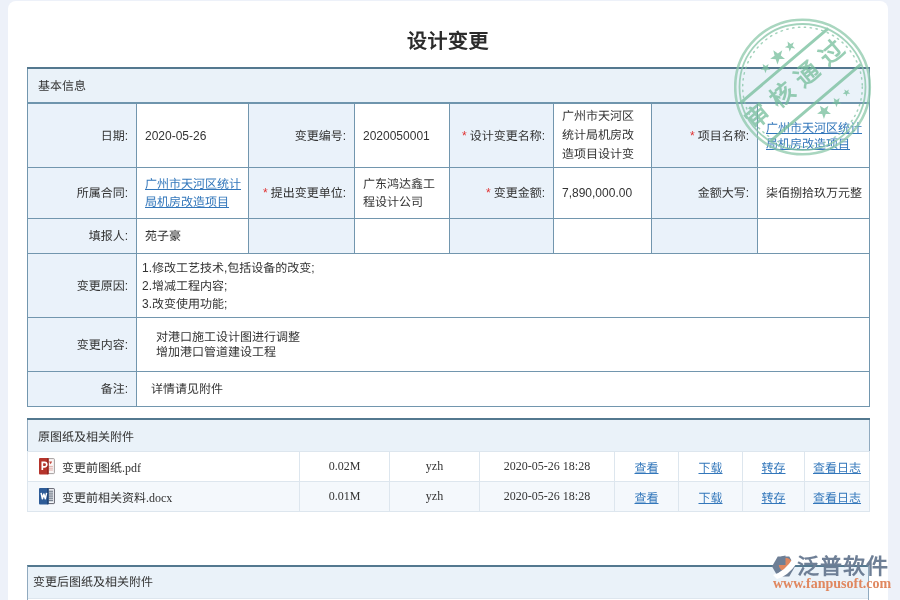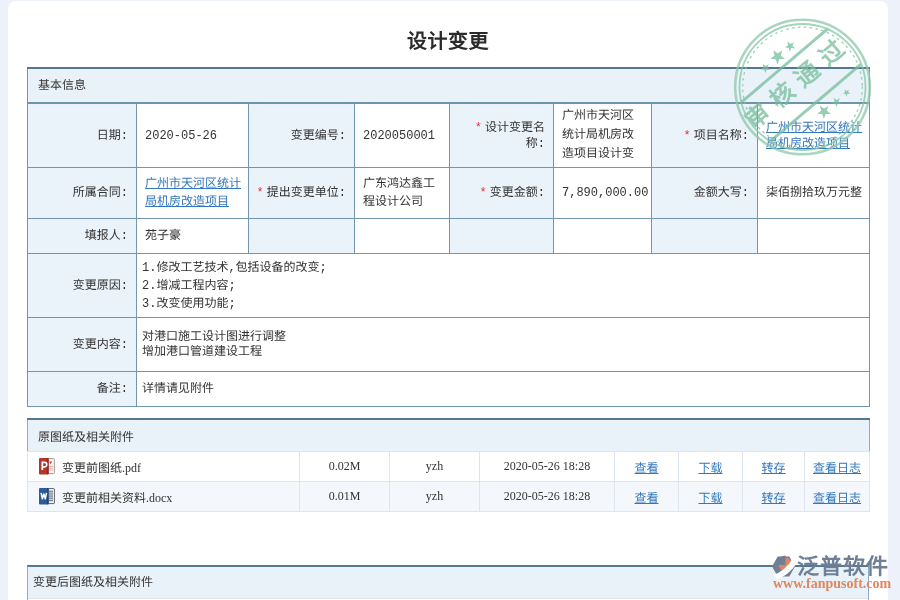--- a/index.html
+++ b/index.html
@@ -2,21 +2,21 @@
 <html lang="zh-CN"><head>
 <meta charset="utf-8">
 <style>
 html,body{margin:0;padding:0;}
 body{width:900px;height:600px;background:#edf1f9;font-family:"Liberation Sans",sans-serif;overflow:hidden;position:relative;}
 .panel{position:absolute;left:8px;top:1px;width:880px;height:620px;background:#fff;border-radius:8px 8px 0 0;}
 h1{position:absolute;left:8px;top:25px;width:880px;margin:0;text-align:center;font-size:20px;font-weight:bold;color:#2b2b2b;letter-spacing:0.5px;}
 table{border-collapse:collapse;table-layout:fixed;}
 .t1{position:absolute;left:27px;top:67px;width:842px;}
 .t1 tr.hd td{border-top:2px solid #54788f;border-bottom:2px solid #6f95ad;}
-.t1 td{border:1px solid #7296ae;font-size:12px;color:#333;padding:2px 6px;vertical-align:middle;line-height:16px;overflow:hidden;font-family:Liberation Mono, monospace;}
+.t1 td{border:1px solid #7296ae;font-size:12px;color:#333;padding:2px 6px;vertical-align:middle;line-height:16px;overflow:hidden;}
 .t1 td.lb{background:#eaf2fa;text-align:right;padding-right:8px;}
 .t1 td.vl{background:#fff;text-align:left;padding-left:8px;padding-right:6px;}
 .t1 tr.hd td{background:#eaf2f9;text-align:left;padding-left:10px;font-size:12px;color:#333;}
 .t1 .req{color:#e03333;margin-right:3px;}
 a{color:#3377bb;text-decoration:underline;}
 .t2{position:absolute;left:27px;top:418px;width:842px;border:1px solid #90aabf;border-top:2px solid #53788f;border-bottom:1px solid #6d97ac;}
 .t2 td{font-size:12px;color:#333;border:1px solid #dde6ee;padding:0 4px;vertical-align:middle;font-family:Liberation Serif, serif;}
 .t2 tr.hd td{background:#eaf2f9;text-align:left;padding-left:10px;height:31px;border:none;}
 .t2 tr.ch td{background:#fff;height:40px;}
 .t2 tr.r1 td{background:#fff;height:29px;}
@@ -78,25 +78,25 @@
 <td class="vl"></td>
 <td class="lb"></td>
 <td class="vl"></td>
 </tr>
 <tr>
 <td class="lb" style="height:59px">变更原因:</td>
 <td class="vl" colspan="7" style="line-height:18px;padding-left:5px">1.修改工艺技术,包括设备的改变;<br>2.增减工程内容;<br>3.改变使用功能;</td>
 </tr>
 <tr>
 <td class="lb" style="height:49px">变更内容:</td>
-<td class="vl" colspan="7" style="line-height:15px;padding-left:5px">对港口施工设计图进行调整<br>增加港口管道建设工程</td>
+<td class="vl" colspan="7" style="line-height:15px;padding-left:19px">对港口施工设计图进行调整<br>增加港口管道建设工程</td>
 </tr>
 <tr>
 <td class="lb" style="height:30px">备注:</td>
-<td class="vl" colspan="7" style="padding-left:5px">详情请见附件</td>
+<td class="vl" colspan="7" style="padding-left:14px">详情请见附件</td>
 </tr>
 </tbody>
   </table>
 
 <table class="t2">
 <colgroup>
       <col style="width:272px">
       <col style="width:90px">
       <col style="width:90px">
       <col style="width:135px">

